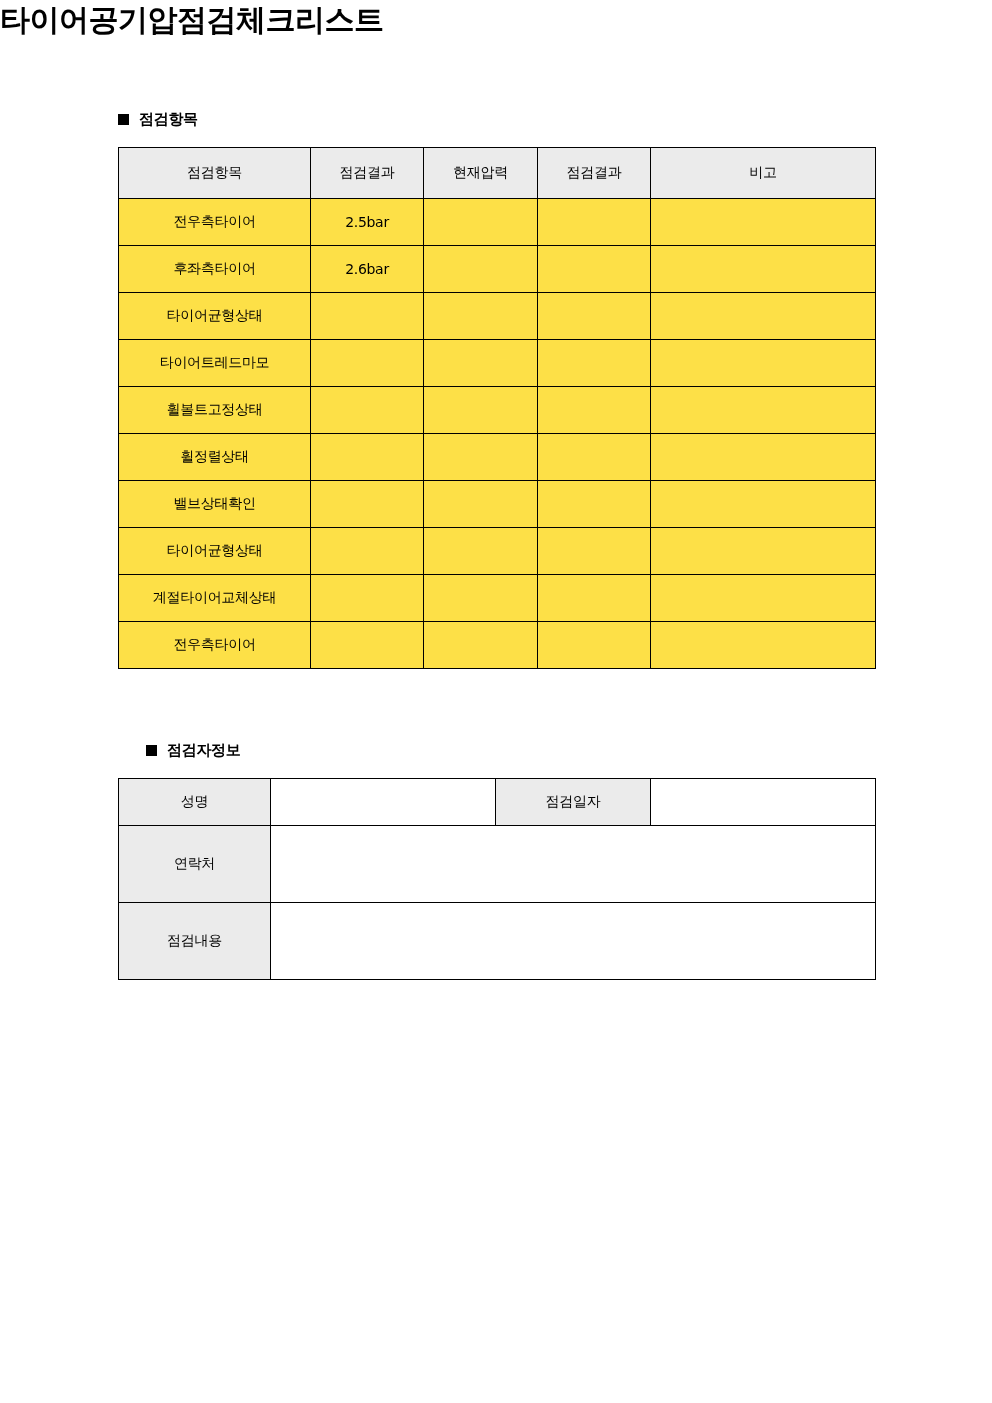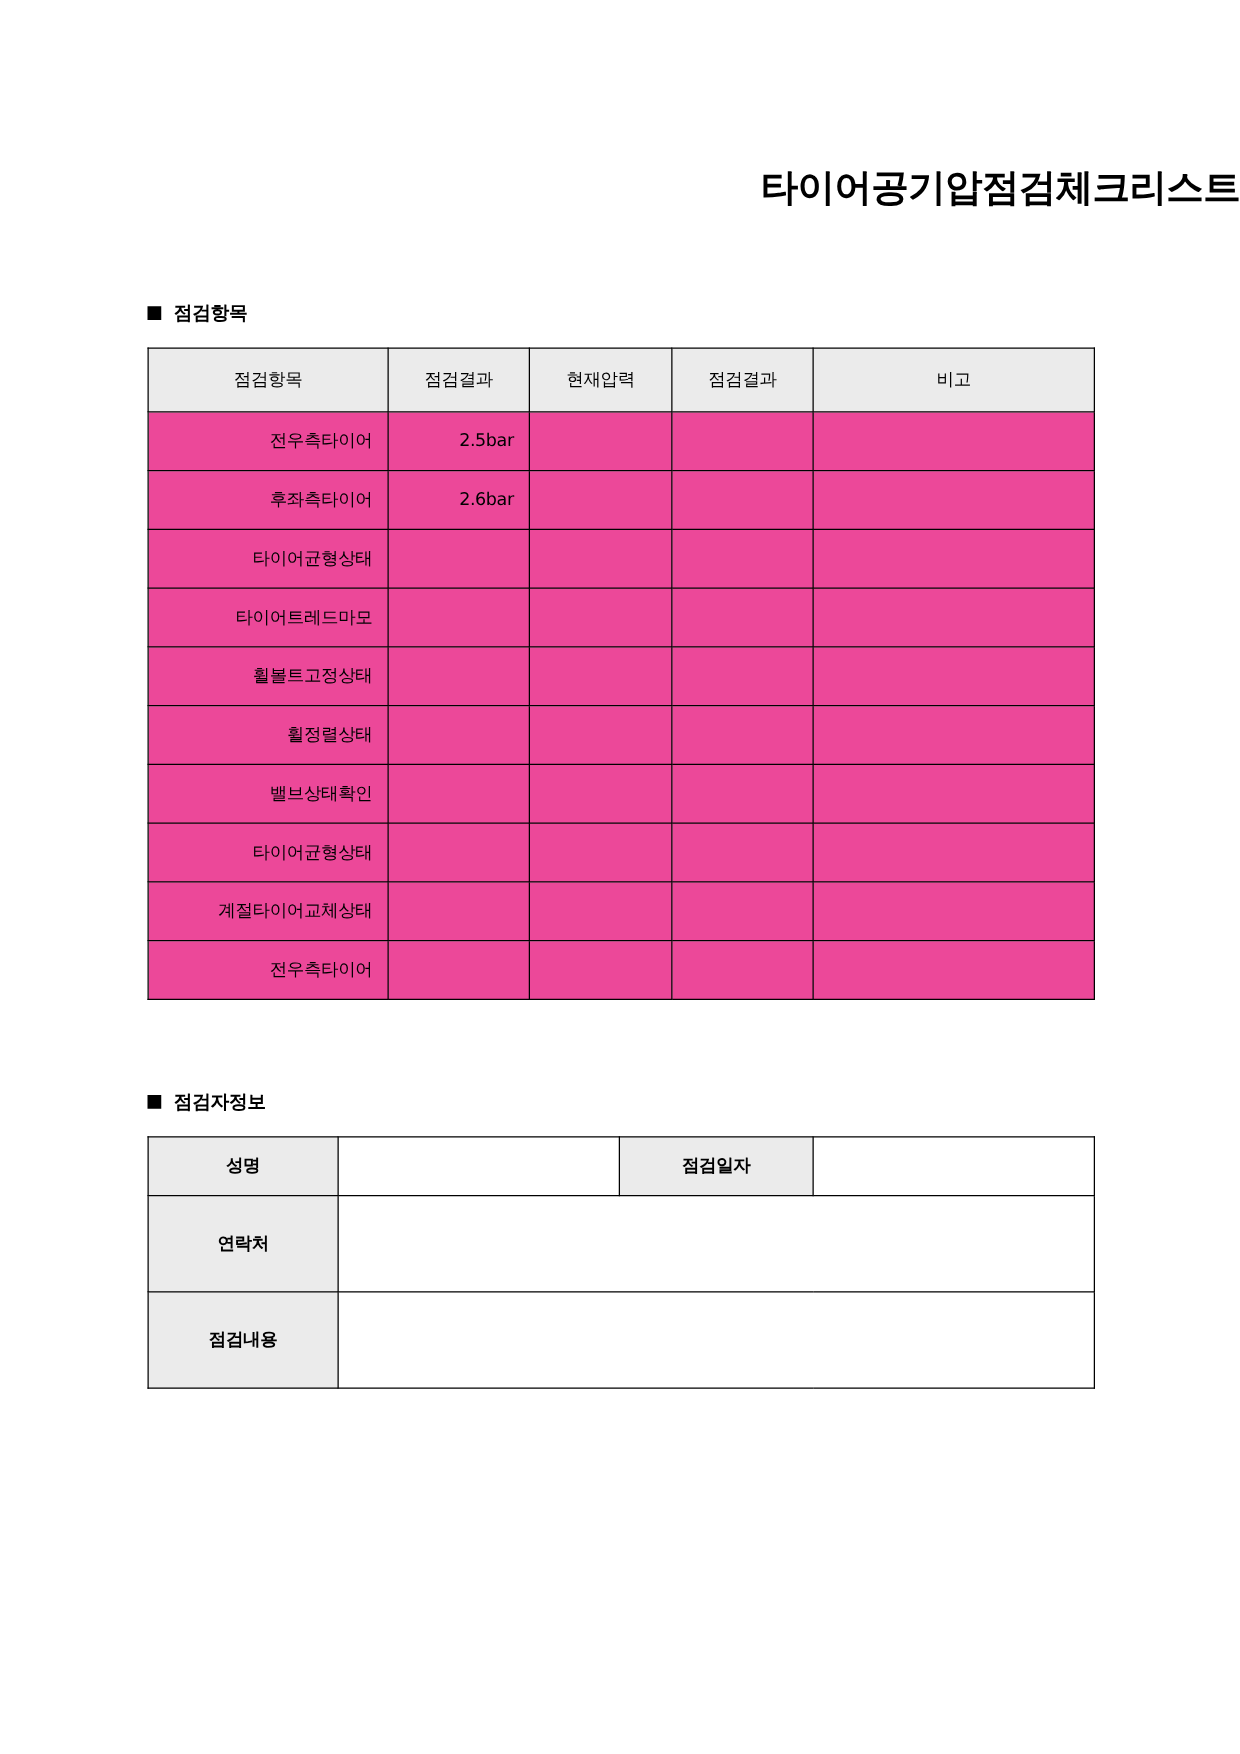--- a/index.html
+++ b/index.html
@@ -19,26 +19,25 @@
   }
   .page {
     width: 992px;
     height: 1403px;
     padding: 0;
     position: relative;
   }
 
   
   .doc-title {
-    text-align: right;
+    text-align: left;
     font-size: 30px;
     font-weight: bold;
     letter-spacing: -0.5px;
     margin: 0;
-    padding-top: 131px;
     line-height: 40px;
     color: #000000;
   }
 
   
   .section-heading {
     display: flex;
     align-items: center;
     margin: 0;
     padding-left: 118px;
@@ -52,21 +51,21 @@
     background: #000000;
     display: inline-block;
     margin-right: 10px;
     flex: 0 0 auto;
   }
   .section-heading .heading-text {
     line-height: 18px;
   }
 
   #section-items-heading { margin-top: 70px; }
-  #section-inspector-heading { margin-top: 72px; }
+  #section-inspector-heading { margin-top: 72px; margin-left: 28px; }
 
   
   .table-wrap {
     padding-left: 118px;
     padding-right: 117px;
   }
   table {
     border-collapse: collapse;
     width: 757px;
     table-layout: fixed;
@@ -86,40 +85,39 @@
     background: #ebebeb;
     height: 51px;
     text-align: center;
     vertical-align: middle;
     font-weight: normal;
   }
   #checklist-table tbody td {
     height: 47px;
     vertical-align: middle;
     padding: 0 12px;
-    text-align: right;
-    background: #ec4899;
+    text-align: center;
+    background: #fde047;
   }
   .col-item    { width: 192px; }
   .col-std     { width: 113px; }
   .col-cur     { width: 114px; }
   .col-result  { width: 113px; }
   .col-remark  { width: 225px; }
 
   
   #inspector-table { margin-top: 19px; }
   #inspector-table td {
     vertical-align: middle;
     font-size: 14px;
   }
   #inspector-table td.label {
     background: #ebebeb;
     text-align: center;
     padding: 0 8px;
-    font-weight: bold;
   }
   #inspector-table td.value {
     background: #ffffff;
     padding: 0 10px;
     text-align: left;
   }
   .ins-c1 { width: 152px; }
   .ins-c2 { width: 225px; }
   .ins-c3 { width: 155px; }
   .ins-c4 { width: 225px; }

